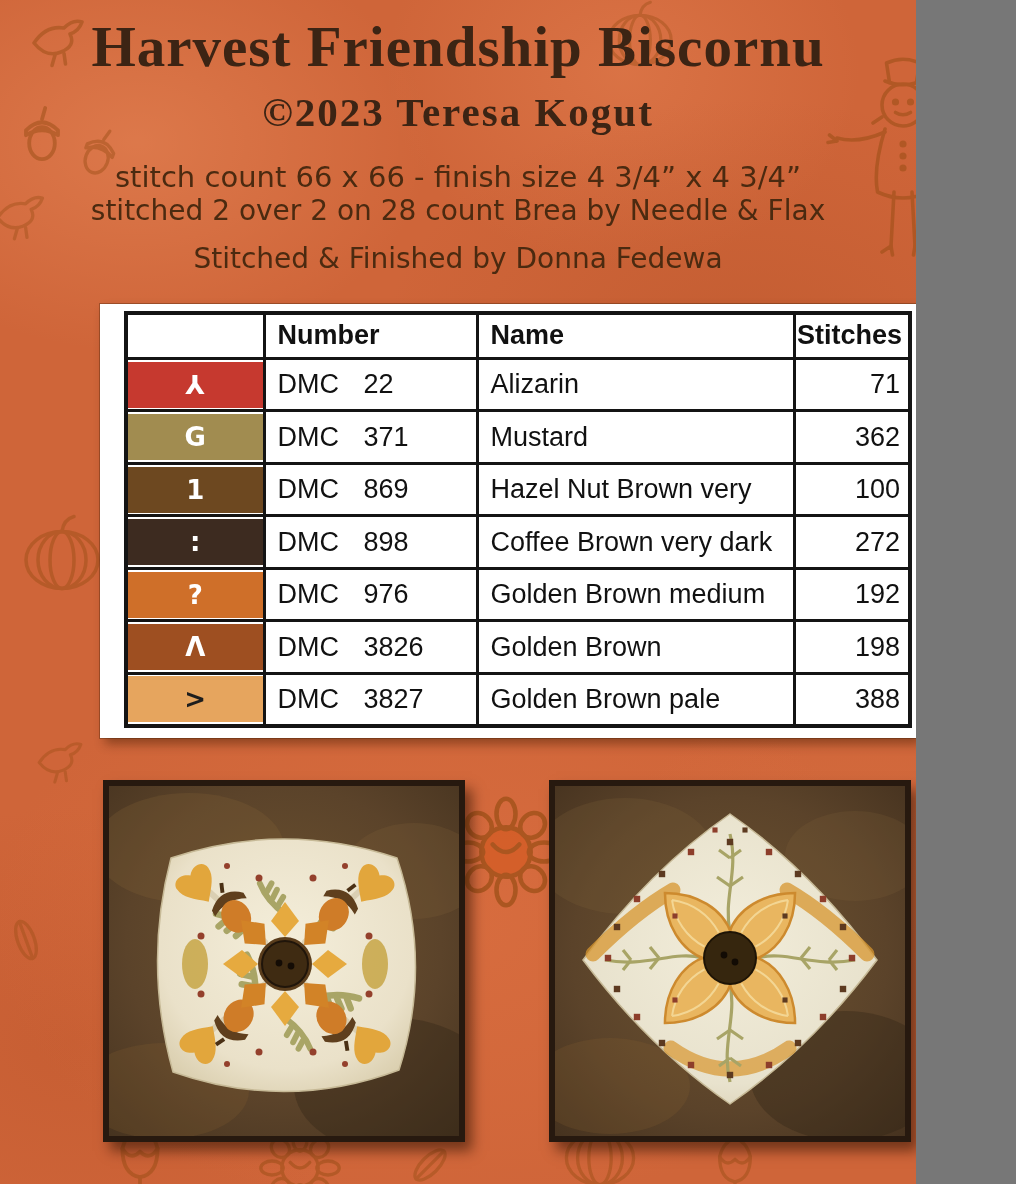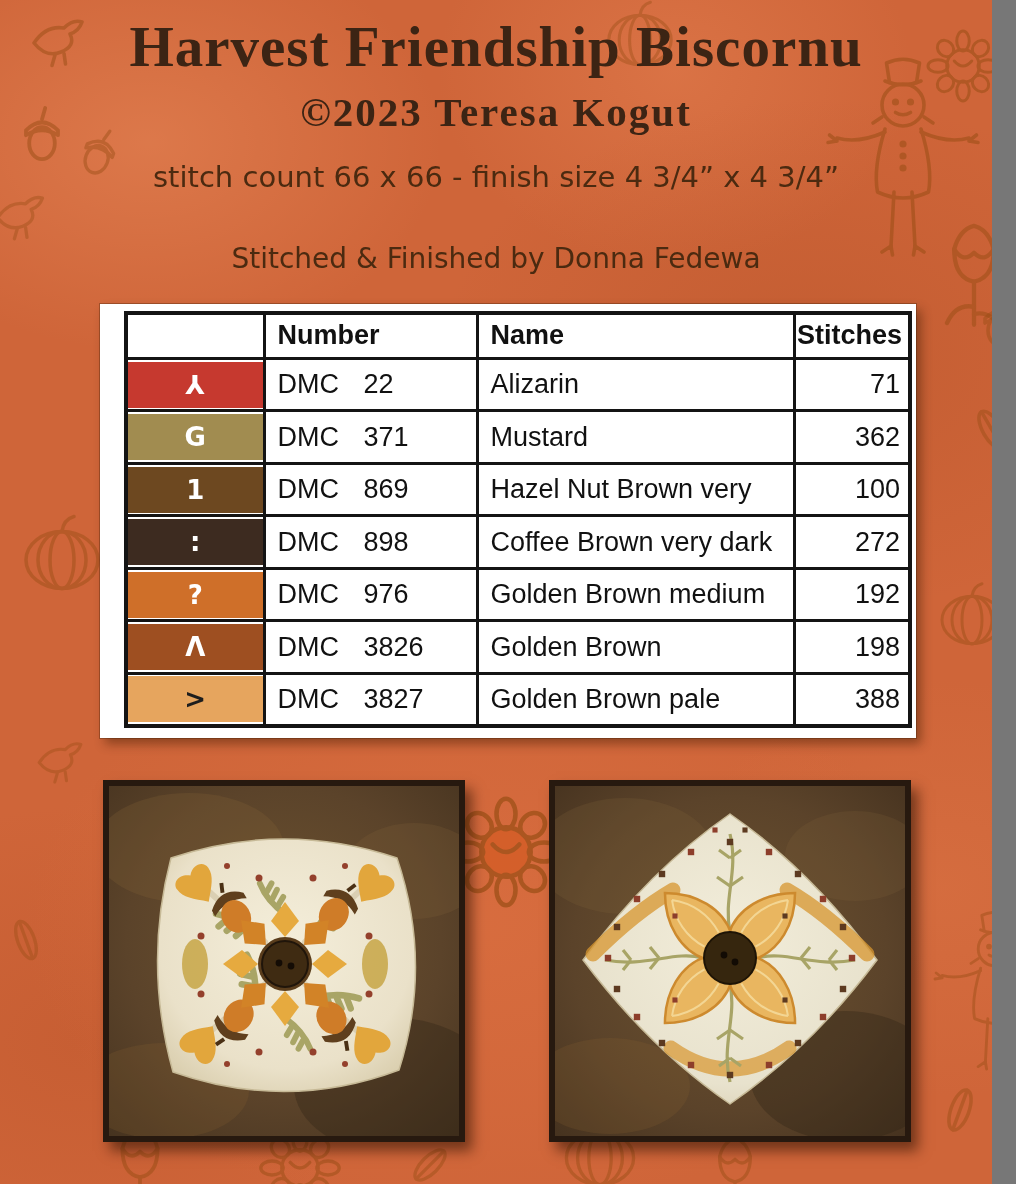--- a/index.html
+++ b/index.html
@@ -1,17 +1,17 @@
 <!DOCTYPE html>
 <html><head>
 <meta charset="utf-8">
 <style>
   html,body{margin:0;padding:0;background:#777;}
   .page{
-    position:relative;width:992px;height:1184px;overflow:hidden;
+    position:relative;width:916px;height:1184px;overflow:hidden;
     font-family:"Liberation Sans",sans-serif;
     background:
       radial-gradient(ellipse 420px 300px at 15% 12%, rgba(255,170,120,.28), transparent 70%),
       radial-gradient(ellipse 520px 360px at 82% 30%, rgba(150,62,22,.20), transparent 72%),
       radial-gradient(ellipse 650px 420px at 48% 78%, rgba(235,125,75,.30), transparent 70%),
       radial-gradient(ellipse 340px 280px at 68% 6%, rgba(250,155,105,.25), transparent 70%),
       radial-gradient(ellipse 420px 340px at 8% 88%, rgba(170,70,30,.22), transparent 70%),
       radial-gradient(ellipse 380px 300px at 95% 75%, rgba(230,130,80,.25), transparent 70%),
       #cf6539;
   }
@@ -143,20 +143,21 @@
     <use href="#d-leaf" transform="translate(430,1165) rotate(45) scale(1.4)" opacity=".45"></use>
     <use href="#d-leaf" transform="translate(960,1110) rotate(20) scale(1.5)" opacity=".45"></use>
     <use href="#d-tulip" transform="translate(735,1165) scale(1.4)" opacity=".45"></use>
     <use href="#d-bird" transform="translate(60,760) scale(1.3)" opacity=".4"></use>
     <use href="#d-leaf" transform="translate(26,940) rotate(-20) scale(1.4)" opacity=".4"></use>
   </svg>
 
   <div class="hdr title">Harvest Friendship Biscornu</div>
   <div class="hdr copyright">©2023  Teresa Kogut</div>
   <div class="hdr info info1">stitch count 66 x 66 - finish size 4 3/4” x 4 3/4”</div>
+  <div class="hdr info info2">stitched 2 over 2 on 28 count Brea by Needle &amp; Flax</div>
   <div class="hdr info info3">Stitched &amp; Finished by Donna Fedewa</div>
 
   <div class="table-panel">
     <table class="floss">
       <colgroup>
           <col class="c-sym">
           <col class="c-num">
           <col class="c-name">
           <col class="c-st">
         </colgroup>

